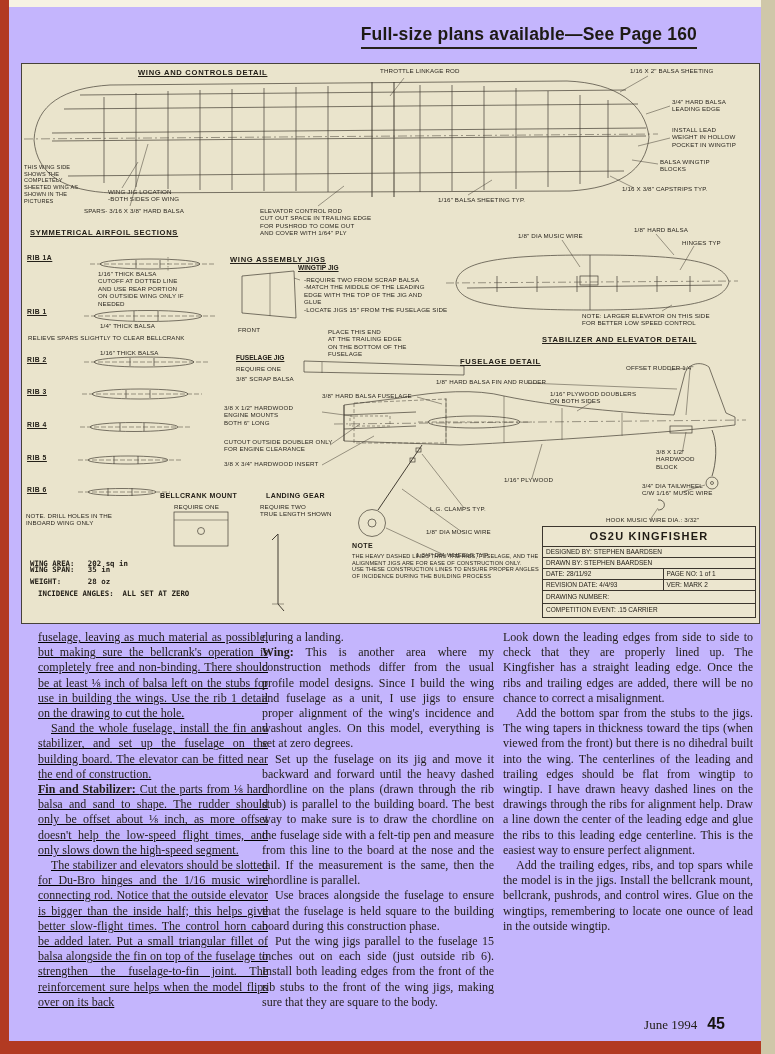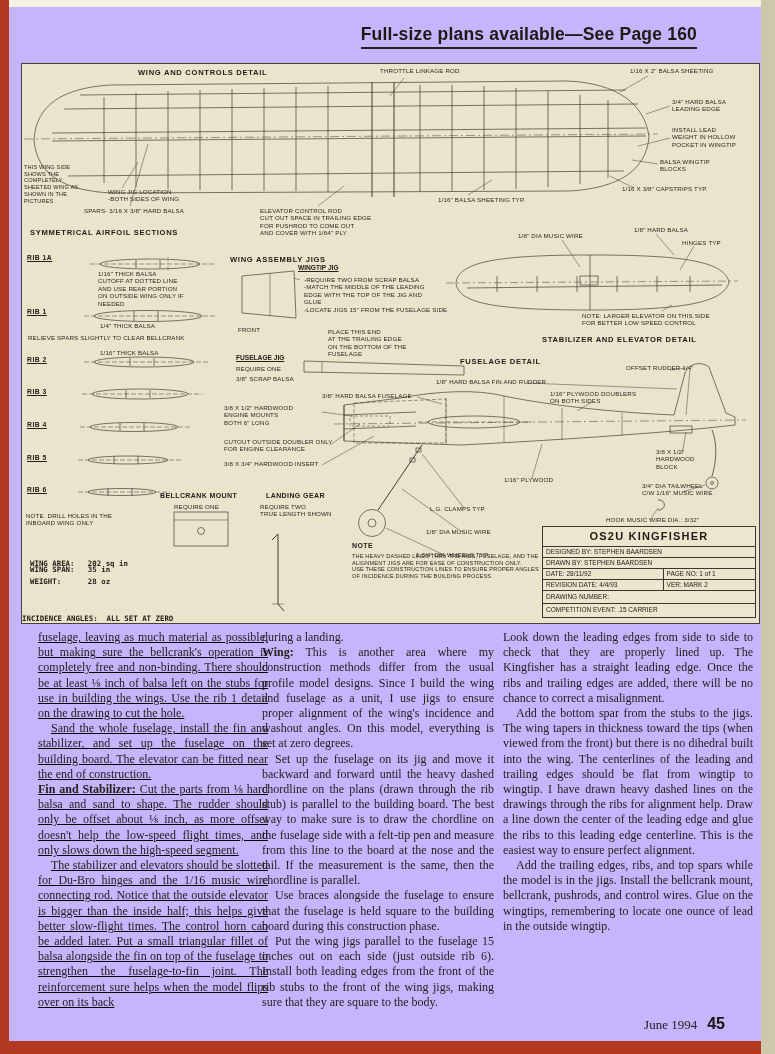--- a/index.html
+++ b/index.html
@@ -6,21 +6,21 @@
   body{width:775px;height:1054px;position:relative;background:#cfc7a9;font-family:"Liberation Sans",sans-serif;}
   .page{position:absolute;left:0;top:0;width:761px;height:1054px;background:#c4b5fd;overflow:hidden;}
   .edge-top{position:absolute;left:0;top:0;width:775px;height:7px;background:#f6f2e3;z-index:5;}
   .edge-left{position:absolute;left:0;top:0;width:9px;height:1054px;background:#b23a22;z-index:6;}
   .edge-bottom{position:absolute;left:0;top:1041px;width:775px;height:13px;background:#b23a22;z-index:6;}
   .header{position:absolute;top:24px;right:64px;margin:0;font:bold 17.5px/1.15 "Liberation Sans",sans-serif;color:#1d1a14;border-bottom:2px solid #26221c;padding-bottom:3px;letter-spacing:.2px;}
   .plan{position:absolute;left:21px;top:63px;width:739px;height:561px;border:1px solid #47423a;background:#eae4cc;box-sizing:border-box;}
   .art{position:absolute;left:0;top:0;width:737px;height:559px;}
   .lb{position:absolute;font:6.2px/1.2 "Liberation Sans",sans-serif;color:#2b2720;white-space:pre-line;letter-spacing:.15px;}
   .tiny{font-size:5.6px;}
-  .hd{position:absolute;font:bold 7.6px/1.1 "Liberation Sans",sans-serif;color:#242019;letter-spacing:.7px;white-space:pre;}
+  .hd{position:absolute;font:bold 7.6px/1.1 "Liberation Sans",sans-serif;color:#242019;text-decoration:underline;letter-spacing:.7px;white-space:pre;}
   .sb{position:absolute;font:bold 6.6px/1.15 "Liberation Sans",sans-serif;text-decoration:underline;color:#242019;white-space:pre;}
   .sb2{position:absolute;font:bold 7px/1.15 "Liberation Sans",sans-serif;color:#242019;letter-spacing:.4px;white-space:pre-line;}
   .rb{position:absolute;font:bold 6.8px/1.1 "Liberation Sans",sans-serif;color:#242019;letter-spacing:.5px;text-decoration:underline;white-space:pre;}
   .st{position:absolute;font:bold 7.4px/1.1 "DejaVu Sans Mono",monospace;color:#242019;white-space:pre;}
   .tblock{position:absolute;left:520px;top:462px;width:214px;height:92px;border:1px solid #3c362e;background:#ece6cf;box-sizing:border-box;}
   .tb-title{height:19px;display:flex;align-items:center;justify-content:center;font:bold 11px/1 "Liberation Sans",sans-serif;letter-spacing:1.2px;color:#1f1b15;}
   .tb-row{border-top:1px solid #3c362e;font:6.5px/1 "Liberation Sans",sans-serif;color:#26221b;display:flex;align-items:center;}
   .tb-row>div{padding:2px 0 2px 3px;}
   .tb-h11{height:11px;box-sizing:border-box;}
   .tb-h13{height:13px;box-sizing:border-box;}
@@ -278,21 +278,21 @@
 
     <div class="sb2" style="left:138px;top:428px;">BELLCRANK MOUNT</div>
     <div class="lb" style="left:152px;top:439px;">REQUIRE ONE</div>
     <div class="sb2" style="left:244px;top:428px;">LANDING GEAR</div>
     <div class="lb" style="left:238px;top:439px;width:92px;">REQUIRE TWO
 TRUE LENGTH SHOWN</div>
 
     <div class="st" style="left:8px;top:490px;margin-top:6px;">WING AREA:   202 sq in</div>
     <div class="st" style="left:8px;top:502px;text-align:center;">WING SPAN:   35 in</div>
     <div class="st" style="left:8px;top:514px;">WEIGHT:      28 oz</div>
-    <div class="st" style="left:0;top:526px;margin-top:25px;">INCIDENCE ANGLES:  ALL SET AT ZERO</div>
+    <div class="st" style="left:16px;top:526px;">INCIDENCE ANGLES:  ALL SET AT ZERO</div>
 
     <div class="sb2" style="left:330px;top:478px;">NOTE</div>
     <div class="lb tiny" style="left:330px;top:489px;width:205px;">THE HEAVY DASHED LINES THRU THE RIBS, FUSELAGE, AND THE
 ALIGNMENT JIGS ARE FOR EASE OF CONSTRUCTION ONLY.
 USE THESE CONSTRUCTION LINES TO ENSURE PROPER ANGLES
 OF INCIDENCE DURING THE BUILDING PROCESS</div>
 
     <div class="tblock">
       <div class="tb-title">OS2U KINGFISHER</div>
       <div class="tb-row tb-h11">

